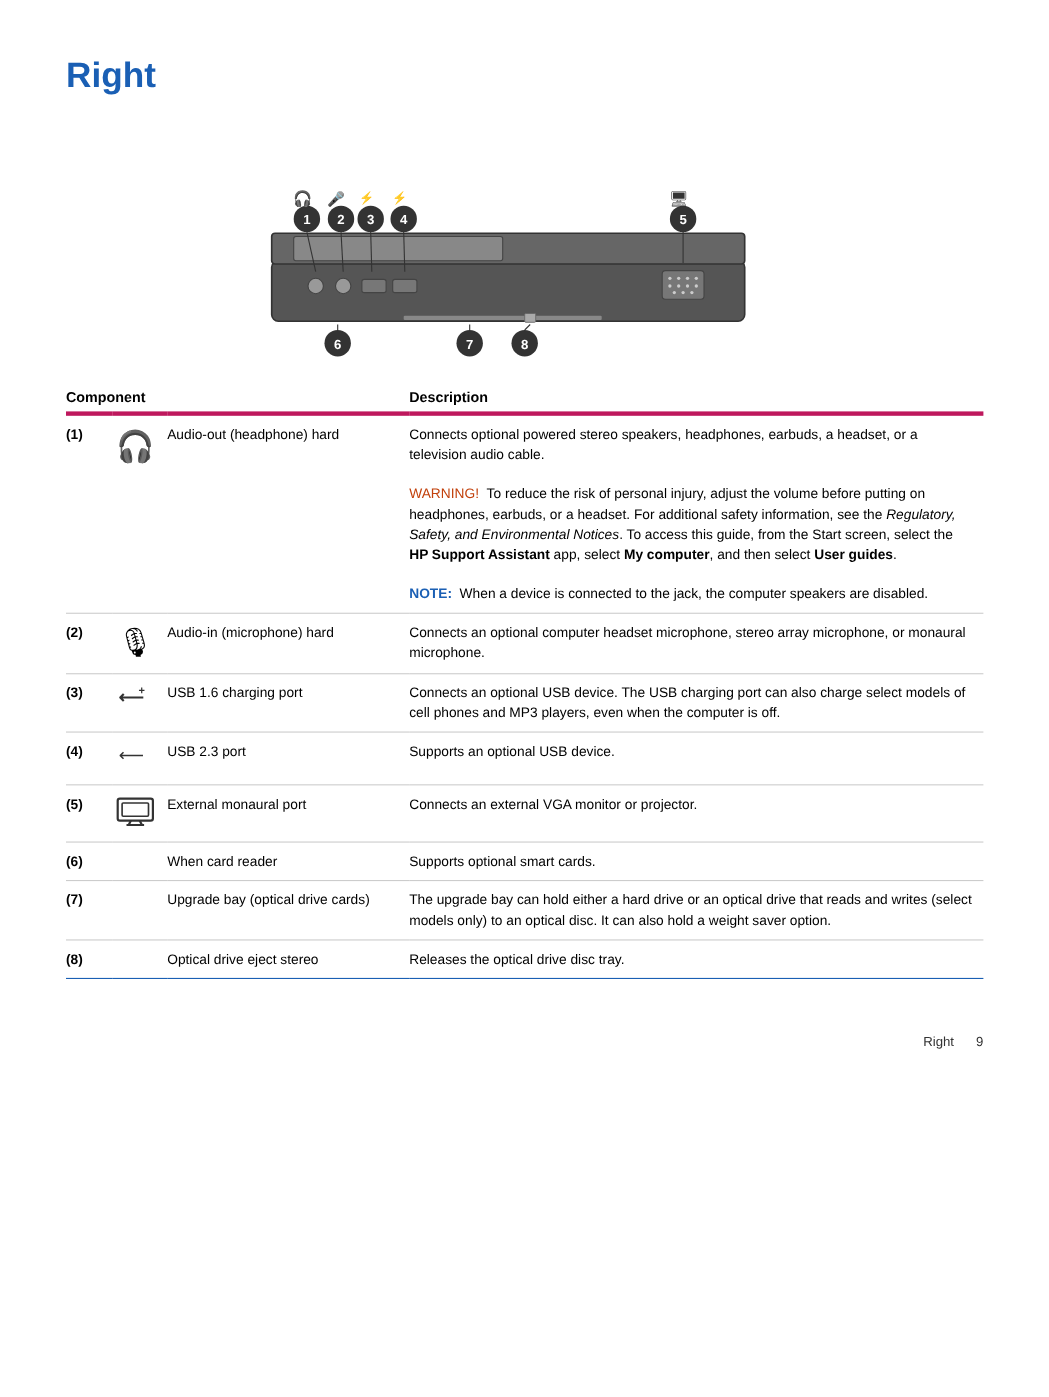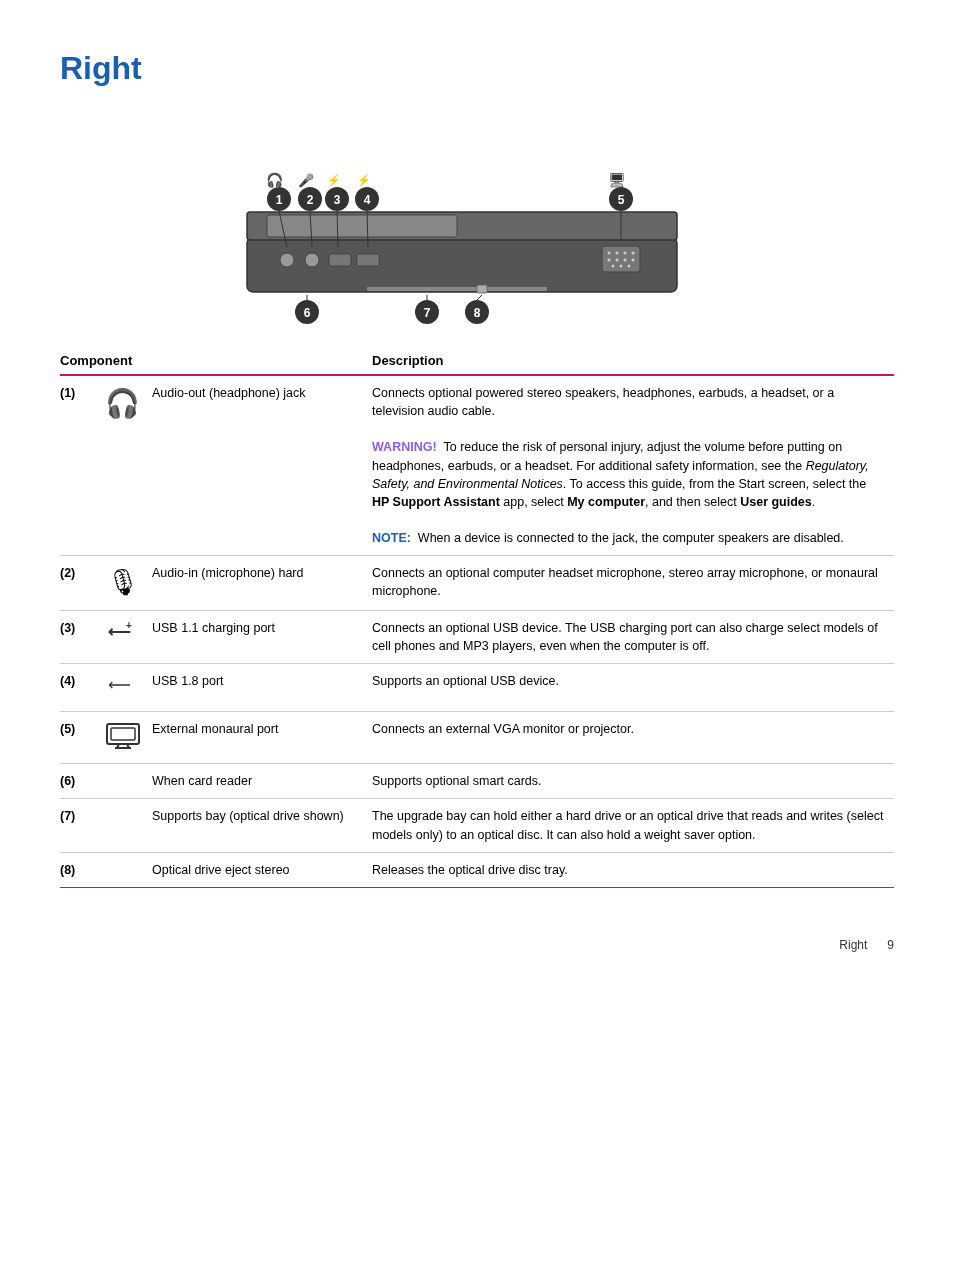--- a/index.html
+++ b/index.html
@@ -28,21 +28,21 @@
     }
 
     
     .components-table {
       width: 100%;
       border-collapse: collapse;
       margin-top: 4px;
     }
 
     .components-table thead tr {
-      border-bottom: 2px solid #be185d;
+      border-bottom: 4px solid #be185d;
     }
 
     .components-table th {
       font-weight: bold;
       font-size: 13px;
       padding: 6px 8px 6px 0;
       text-align: left;
       color: #000;
     }
 
@@ -76,22 +76,22 @@
 
     .col-name {
       width: 220px;
     }
 
     .col-desc {
       width: auto;
     }
 
     .warning-label {
-      color: #8b5cf6;
-      font-weight: bold;
+      color: #c2410c;
+      font-weight: normal;
     }
 
     .note-label {
       color: #1a5fb4;
       font-weight: bold;
     }
 
     .footer-area {
       display: flex;
       justify-content: flex-end;
@@ -205,21 +205,21 @@
       <th>Description</th>
     </tr>
   </thead>
   <tbody>
 
     <tr>
       <td class="col-num"><strong>(1)</strong></td>
       <td class="col-icon">
         <span style="font-size:28px;">🎧</span>
       </td>
-      <td class="col-name">Audio-out (headphone) jack</td>
+      <td class="col-name">Audio-out (headphone) hard</td>
       <td class="col-desc">
         <p>Connects optional powered stereo speakers, headphones, earbuds, a headset, or a television audio cable.</p>
         <br>
         <p><span class="warning-label">WARNING!</span>&nbsp;&nbsp;To reduce the risk of personal injury, adjust the volume before putting on headphones, earbuds, or a headset. For additional safety information, see the <em>Regulatory, Safety, and Environmental Notices</em>. To access this guide, from the Start screen, select the <strong>HP Support Assistant</strong> app, select <strong>My computer</strong>, and then select <strong>User guides</strong>.</p>
         <br>
         <p><span class="note-label">NOTE:</span>&nbsp;&nbsp;When a device is connected to the jack, the computer speakers are disabled.</p>
       </td>
     </tr>
 
     <tr>
@@ -234,34 +234,34 @@
     <tr>
       <td class="col-num"><strong>(3)</strong></td>
       <td class="col-icon">
         <span style="font-size:20px; font-weight:bold;">
           <svg width="30" height="24" viewBox="0 0 30 24">
             <text x="0" y="18" font-size="16" fill="#333">⟵</text>
             <text x="18" y="10" font-size="10" fill="#333">+</text>
           </svg>
         </span>
       </td>
-      <td class="col-name">USB 1.1 charging port</td>
+      <td class="col-name">USB 1.6 charging port</td>
       <td class="col-desc">Connects an optional USB device. The USB charging port can also charge select models of cell phones and MP3 players, even when the computer is off.</td>
     </tr>
 
     <tr>
       <td class="col-num"><strong>(4)</strong></td>
       <td class="col-icon">
         <span style="font-size:18px;">
           <svg width="30" height="24" viewBox="0 0 30 24">
             <text x="0" y="18" font-size="16" fill="#333">⟵</text>
           </svg>
         </span>
       </td>
-      <td class="col-name">USB 1.8 port</td>
+      <td class="col-name">USB 2.3 port</td>
       <td class="col-desc">Supports an optional USB device.</td>
     </tr>
 
     <tr>
       <td class="col-num"><strong>(5)</strong></td>
       <td class="col-icon">
         <span>
           <svg width="36" height="30" viewBox="0 0 36 30">
 
             <rect x="2" y="4" width="32" height="20" rx="2" fill="none" stroke="#333" stroke-width="2"></rect>
@@ -279,21 +279,21 @@
     <tr>
       <td class="col-num"><strong>(6)</strong></td>
       <td class="col-icon"></td>
       <td class="col-name">When card reader</td>
       <td class="col-desc">Supports optional smart cards.</td>
     </tr>
 
     <tr>
       <td class="col-num"><strong>(7)</strong></td>
       <td class="col-icon"></td>
-      <td class="col-name">Supports bay (optical drive shown)</td>
+      <td class="col-name">Upgrade bay (optical drive cards)</td>
       <td class="col-desc">The upgrade bay can hold either a hard drive or an optical drive that reads and writes (select models only) to an optical disc. It can also hold a weight saver option.</td>
     </tr>
 
     <tr>
       <td class="col-num"><strong>(8)</strong></td>
       <td class="col-icon"></td>
       <td class="col-name">Optical drive eject stereo</td>
       <td class="col-desc">Releases the optical drive disc tray.</td>
     </tr>
   </tbody>

